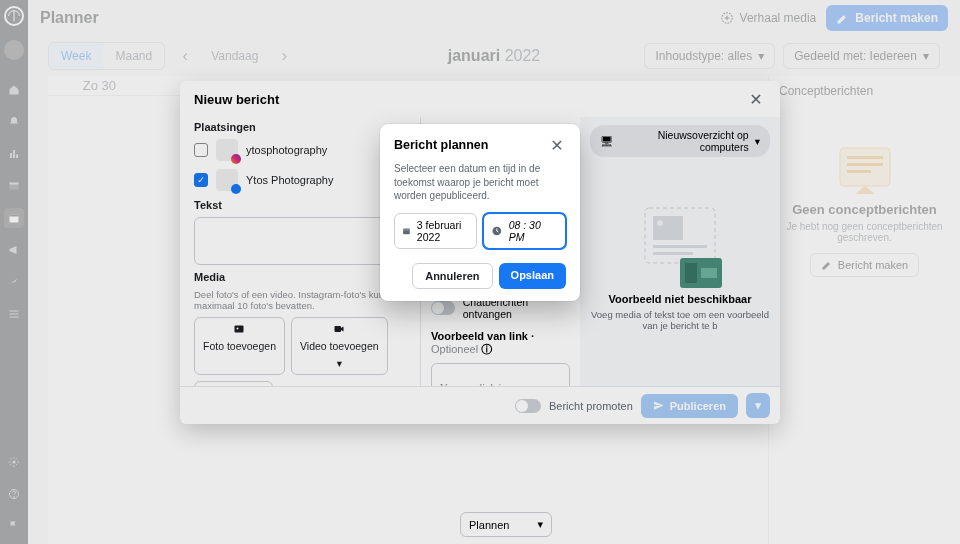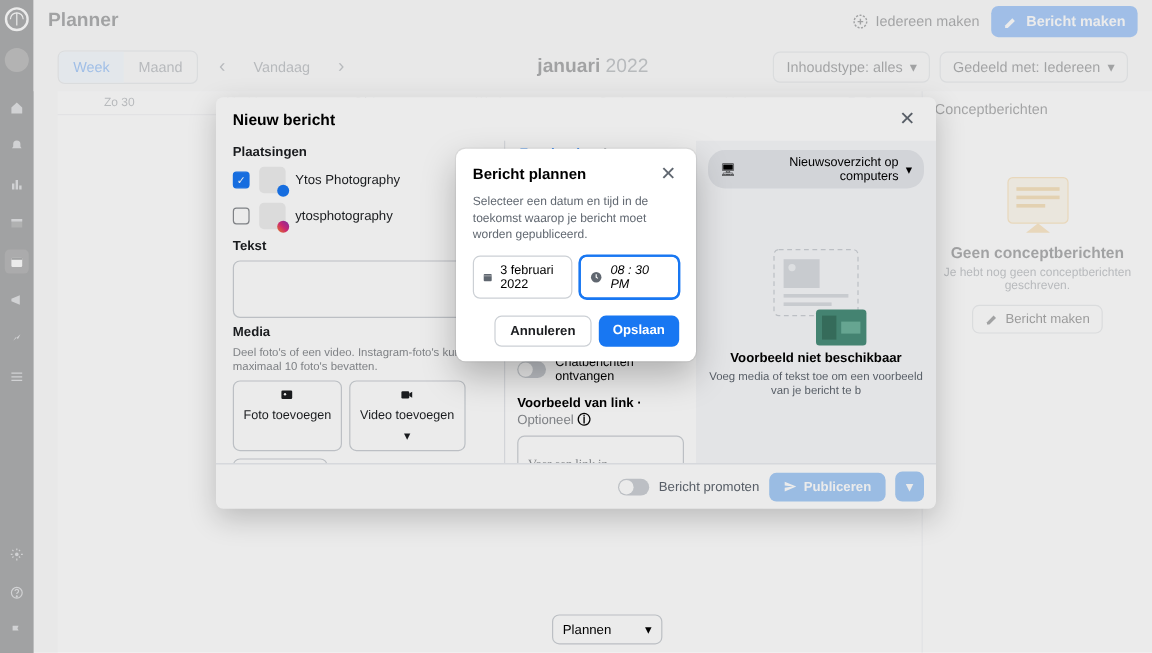--- a/index.html
+++ b/index.html
@@ -23,21 +23,21 @@
     .seg-item{padding:6px 12px;font-size:12px;color:#606770;cursor:pointer;}
     .seg-item.active{color:#1877f2;background:#e7f3ff;}
     .nav-arrow{width:24px;height:24px;display:flex;align-items:center;justify-content:center;color:#606770;cursor:pointer;}
     .today-txt{font-size:12px;color:#606770;margin:0 6px;}
     .month-title{position:absolute;left:50%;transform:translateX(-50%);font-size:16px;font-weight:700;color:#1c1e21;}
     .month-title .year{font-weight:400;color:#606770;}
     .tb-right{margin-left:auto;display:flex;gap:8px;}
     .pill{border:1px solid #ccd0d5;border-radius:6px;padding:5px 10px;font-size:12px;color:#1c1e21;display:flex;align-items:center;gap:6px;cursor:pointer;}
     .cal{position:absolute;left:48px;top:76px;width:720px;height:468px;background:#fff;}
     .cal-head{display:flex;height:20px;border-bottom:1px solid #e4e6eb;}
-    .cal-head div{flex:1;font-size:10px;color:#606770;text-align:center;line-height:20px;}
+    .cal-head div{flex:1;font-size:13px;color:#606770;text-align:center;line-height:20px;}
     .draft-panel{position:absolute;left:768px;top:76px;width:192px;height:468px;background:#fff;border-left:1px solid #e4e6eb;padding:8px 10px;}
     .draft-title{font-size:12px;font-weight:400;color:#1c1e21;margin-bottom:40px;}
     .draft-center{text-align:center;}
     .draft-h{font-size:13px;font-weight:700;color:#1c1e21;margin-bottom:4px;}
     .draft-sub{font-size:10px;color:#606770;margin-bottom:10px;}
     .draft-btn{border:1px solid #ccd0d5;border-radius:6px;padding:5px 10px;font-size:11px;display:inline-flex;align-items:center;gap:5px;cursor:pointer;}
     .overlay{position:absolute;inset:0;background:rgba(255,255,255,0.65);}
     .modal{position:absolute;left:180px;top:81px;width:600px;height:343px;background:#fff;border-radius:6px;box-shadow:0 8px 24px rgba(0,0,0,0.2);display:flex;flex-direction:column;overflow:hidden;}
     .modal-head{padding:8px 14px;display:flex;align-items:center;}
     .modal-head h3{font-size:13px;font-weight:700;}
@@ -167,21 +167,21 @@
 </div>
 
 <div class="header">
   <div class="header-title">Planner</div>
   <div class="header-right">
     <div class="link-btn">
       <svg width="14" height="14" viewBox="0 0 24 24" fill="none" stroke="#1c1e21" stroke-width="2">
           <circle cx="12" cy="12" r="9" stroke-dasharray="3 2"></circle>
           <path d="M12 8v8m-4-4h8"></path>
         </svg>
-      <span>Iedereen maken</span>
+      <span>Verhaal media</span>
     </div>
     <div class="primary-btn">
       <svg width="13" height="13" viewBox="0 0 24 24" fill="#fff">
           <path d="M3 17l11-11 4 4L7 21H3v-4z"></path>
         </svg>
       <span>Bericht maken</span>
     </div>
   </div>
 </div>
 
@@ -237,32 +237,32 @@
 
 <div class="modal">
   <div class="modal-head">
     <h3>Nieuw bericht</h3>
     <div class="modal-close">✕</div>
   </div>
   <div class="modal-body">
     <div class="mcol-left">
       <div class="mlabel">Plaatsingen</div>
       <div class="acct">
+        <div class="chk"></div>
+        <div class="acct-av">
+            <div class="acct-badge" style="background:linear-gradient(45deg,#f58529,#dd2a7b,#8134af)"></div>
+          </div>
+        <span>ytosphotography</span>
+      </div>
+      <div class="acct">
         <div class="chk on"></div>
         <div class="acct-av">
             <div class="acct-badge" style="background:#1877f2"></div>
           </div>
         <span>Ytos Photography</span>
-      </div>
-      <div class="acct">
-        <div class="chk"></div>
-        <div class="acct-av">
-            <div class="acct-badge" style="background:linear-gradient(45deg,#f58529,#dd2a7b,#8134af)"></div>
-          </div>
-        <span>ytosphotography</span>
       </div>
       <div class="mlabel">Tekst</div>
       <div class="textarea-ph"></div>
       <div class="mlabel">Media</div>
       <div class="mhint">Deel foto's of een video. Instagram-foto's kunnen maximaal 10 foto's bevatten.</div>
       <div class="media-row">
         <div class="media-btn">
             <svg width="12" height="12" viewBox="0 0 24 24" fill="#1c1e21">
               <rect x="3" y="5" width="18" height="14" rx="2"></rect>
               <circle cx="9" cy="11" r="2" fill="#fff"></circle>

